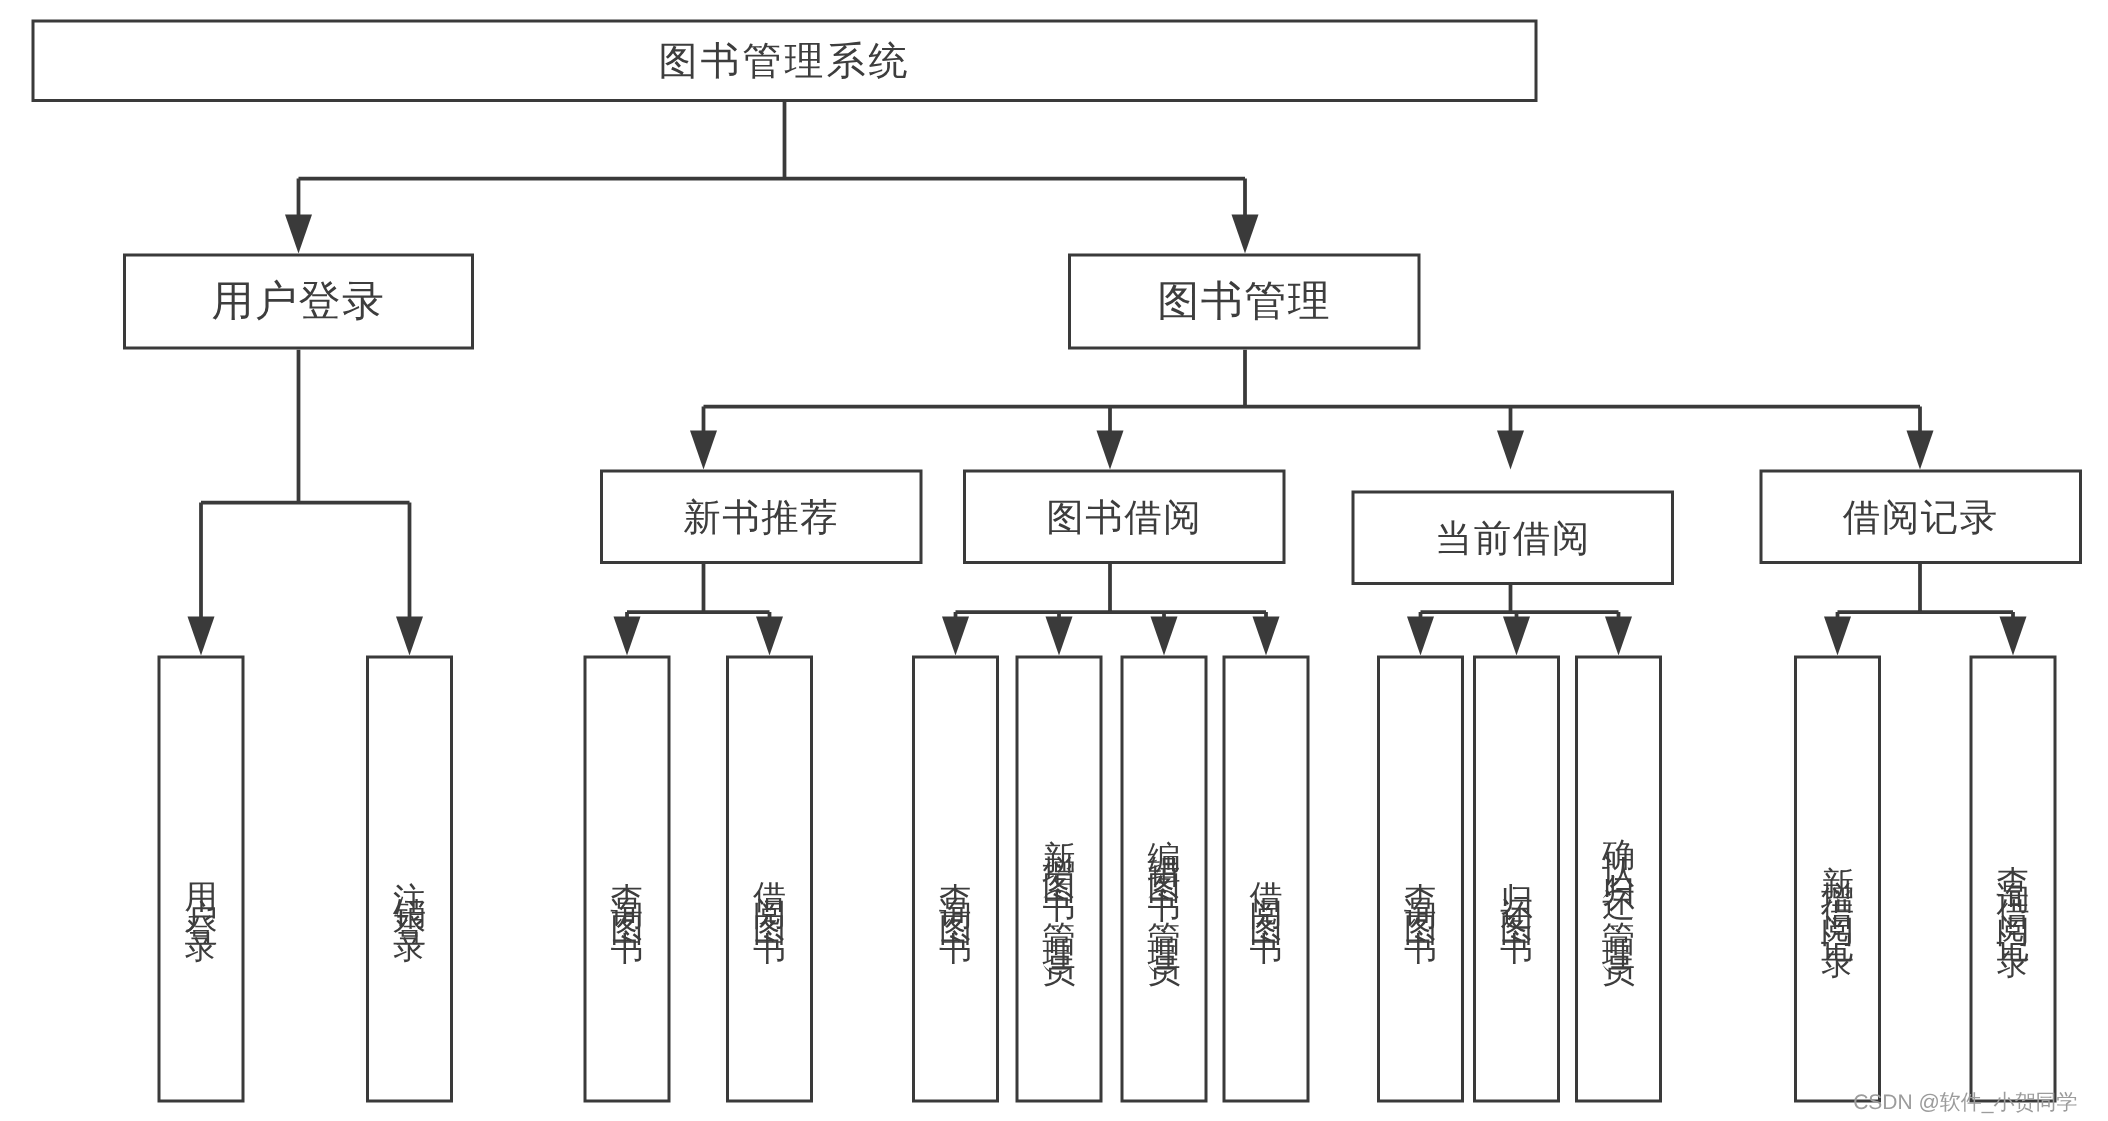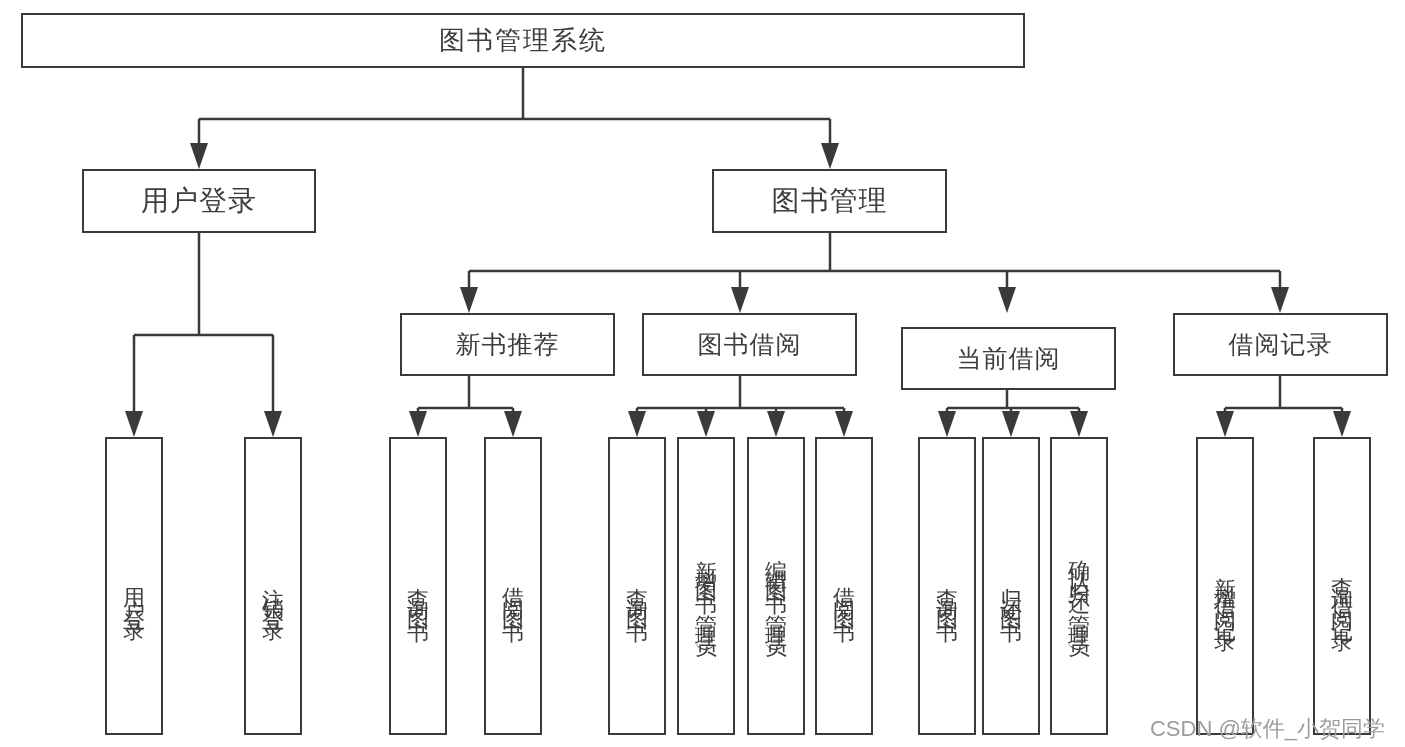--- a/index.html
+++ b/index.html
@@ -43,21 +43,21 @@
     writing-mode: vertical-rl;
     font-size: 22px;
     letter-spacing: 11px;
     line-height: 1;
     margin-bottom: -11px; 
   }
   .watermark {
     position: absolute;
     right: 20px;
     bottom: 3px;
-    font-size: 22px;
+    font-size: 14px;
     color: var(--watermark);
     white-space: nowrap;
     z-index: 5;
   }
 </style>
 </head>
 <body>
 
 <div class="canvas">
 

